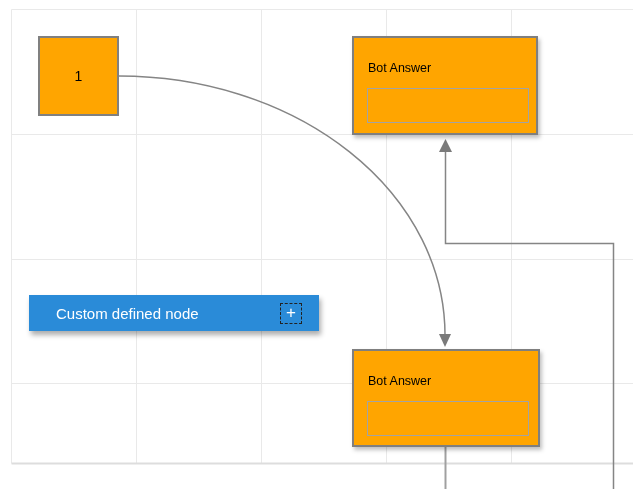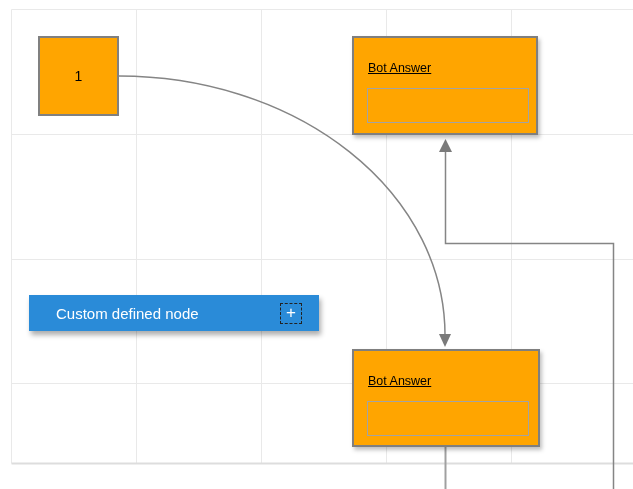--- a/index.html
+++ b/index.html
@@ -37,21 +37,20 @@
     box-shadow: 2px 3px 4px rgba(0,0,0,0.25);
   }
   .node-bot-top { left: 352px; top: 36px; width: 186px; height: 99px; }
   .node-bot-bottom { left: 352px; top: 349px; width: 188px; height: 98px; }
   .bot-title {
     position: absolute;
     left: 14px; top: 23px;
     font-size: 12.5px;
     color: #000000;
     white-space: nowrap;
-    text-decoration: underline;
   }
   .bot-input {
     position: absolute;
     left: 13px; top: 50px;
     width: 162px; height: 35px;
     box-sizing: border-box;
     background: transparent;
     border: 1px solid #a3a3a3;
     outline: none;
     font-family: "Liberation Sans", sans-serif;

